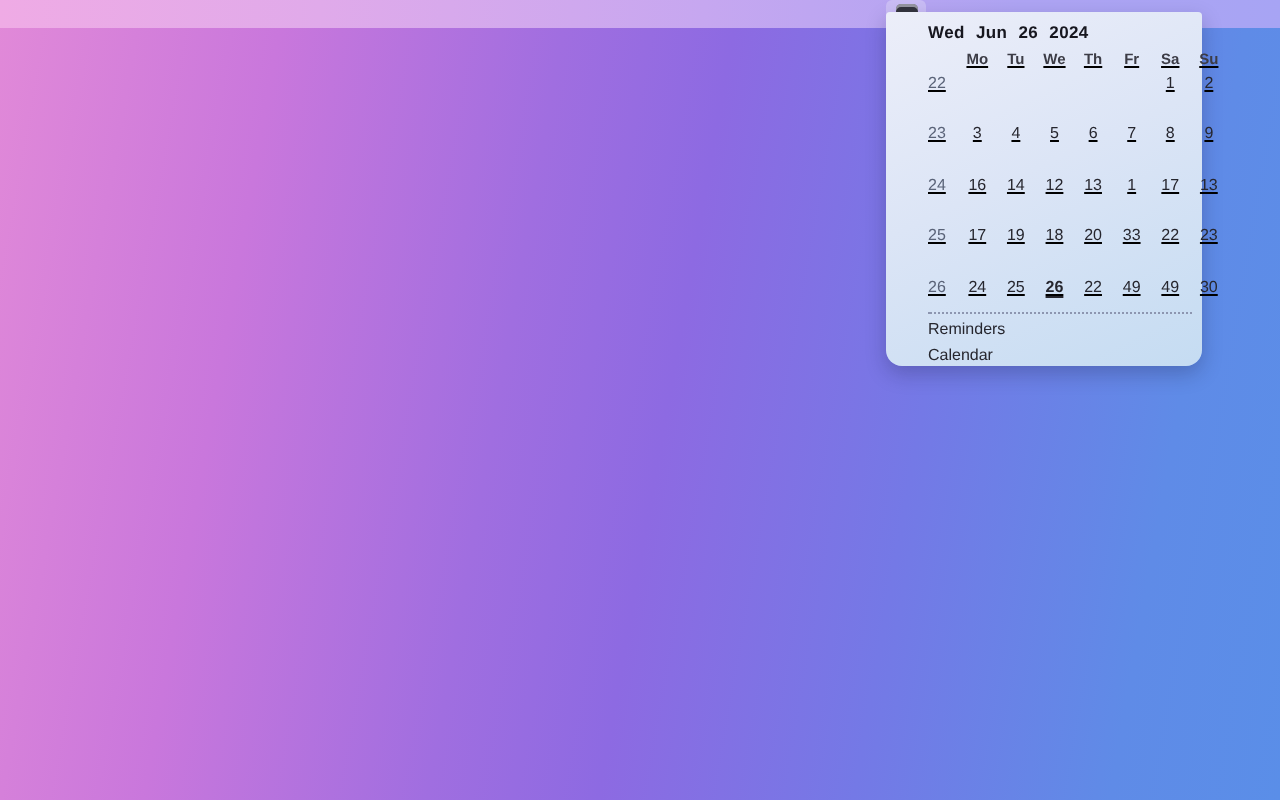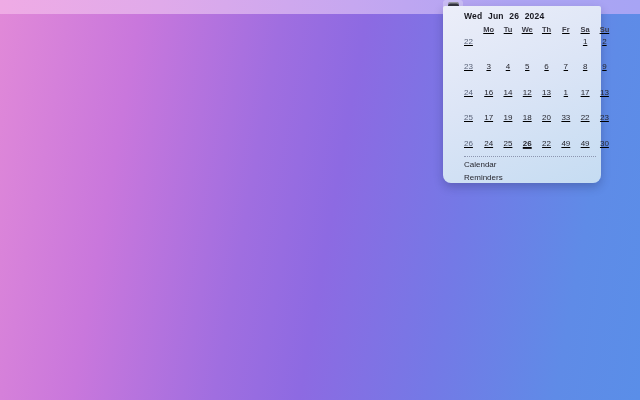--- a/index.html
+++ b/index.html
@@ -158,15 +158,15 @@
     <div class="cell day">25</div>
     <div class="cell day today">26</div>
     <div class="cell day">22</div>
     <div class="cell day">49</div>
     <div class="cell day">49</div>
     <div class="cell day">30</div>
   </div>
 
   <hr class="divider">
 
+  <div class="footer-item">Reminders</div>
   <div class="footer-item">Calendar</div>
-  <div class="footer-item">Reminders</div>
 </div>
 
 </body></html>

